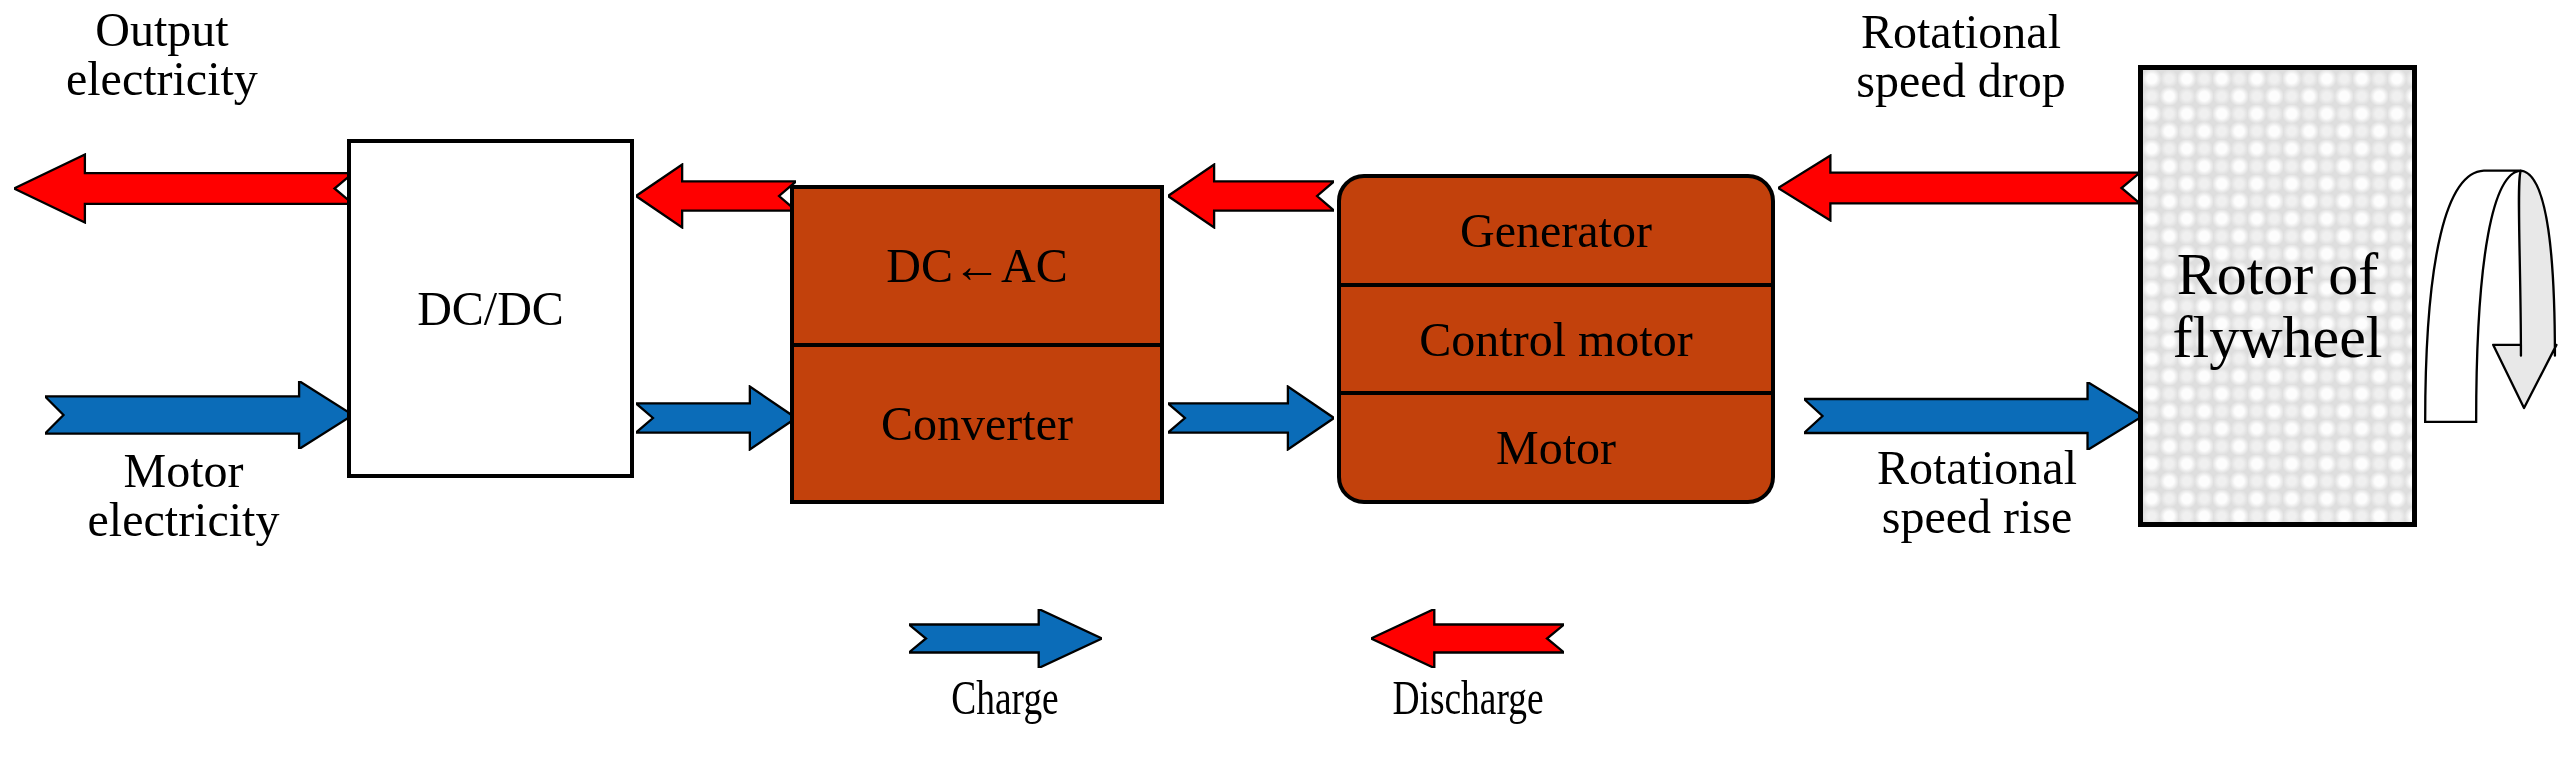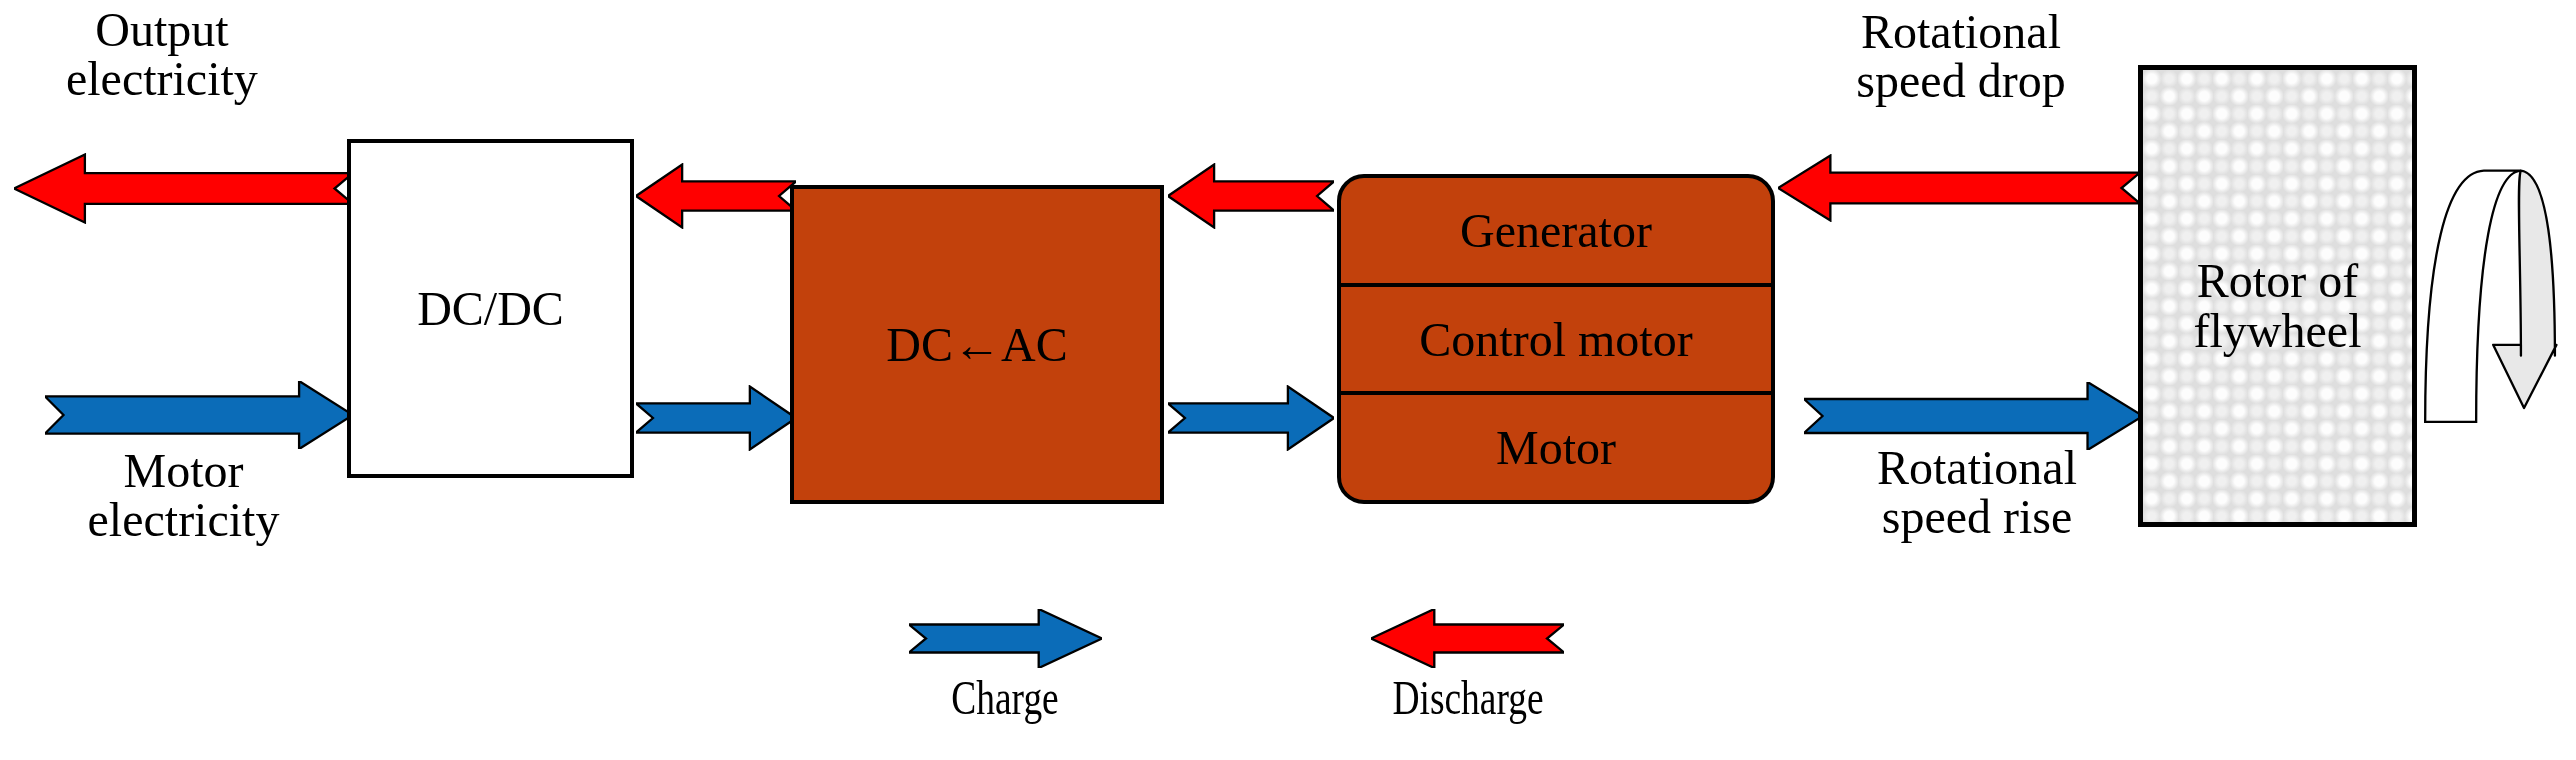--- a/index.html
+++ b/index.html
@@ -17,21 +17,21 @@
   .arrow svg{display:block;width:100%;height:100%;}
   .flywheel{position:absolute;border:5.4px solid #000;box-sizing:border-box;overflow:hidden;
             background-color:#dedede;
             background-image:
               radial-gradient(circle at 25% 25%, rgba(255,255,255,0.95) 0 4.6px, rgba(255,255,255,0) 10px),
               radial-gradient(circle at 75% 75%, rgba(255,255,255,0.95) 0 4.6px, rgba(255,255,255,0) 10px),
               radial-gradient(circle at 75% 25%, rgba(255,255,255,0.55) 0 3.9px, rgba(255,255,255,0) 9.2px),
               radial-gradient(circle at 25% 75%, rgba(255,255,255,0.55) 0 3.9px, rgba(255,255,255,0) 9.2px);
             background-size:35px 35px,35px 35px,35px 35px,35px 35px;}
   .flywheel .fwtext{position:absolute;inset:0;display:flex;align-items:center;justify-content:center;
-            text-align:center;font-size:48px;line-height:1.04;white-space:pre;margin-top:19px;}
+            text-align:center;font-size:60px;line-height:1.04;white-space:pre;margin-top:19px;}
   .legend-text{position:absolute;font-size:48px;font-family:"Liberation Serif","DejaVu Serif",serif;
                text-align:center;transform:scaleX(0.78);transform-origin:center top;white-space:pre;}
 </style>
 </head>
 <body>
 
 <div id="stage">
 
   <div class="lbl" style="left:15.4px; top:6.2px; width:293px;">Output
 electricity</div>
@@ -62,20 +62,21 @@
   </div>
 
   <div class="arrow" style="left:636px; top:385px; width:160px; height:66px;">
     <svg viewBox="0 0 208 86" preserveAspectRatio="none">
       <polygon points="0,24 148,24 148,2 208,43 148,84 148,62 0,62 22,43" fill="#0B6CB8" stroke="#000" stroke-width="3"></polygon>
     </svg>
   </div>
 
   <div class="stack" style="left:790px; top:143px; width:374px; height:319px;">
     <div class="cell">DC←AC</div>
+    <div class="cell">Converter</div>
   </div>
 
   <div class="arrow" style="left:1168px; top:163px; width:166px; height:66px;">
     <svg viewBox="0 0 216 86" preserveAspectRatio="none">
       <polygon points="0,43 60,2 60,24 216,24 194,43 216,62 60,62 60,84" fill="#FF0000" stroke="#000" stroke-width="3"></polygon>
     </svg>
   </div>
 
   <div class="arrow" style="left:1168px; top:385px; width:166px; height:66px;">
     <svg viewBox="0 0 216 86" preserveAspectRatio="none">

